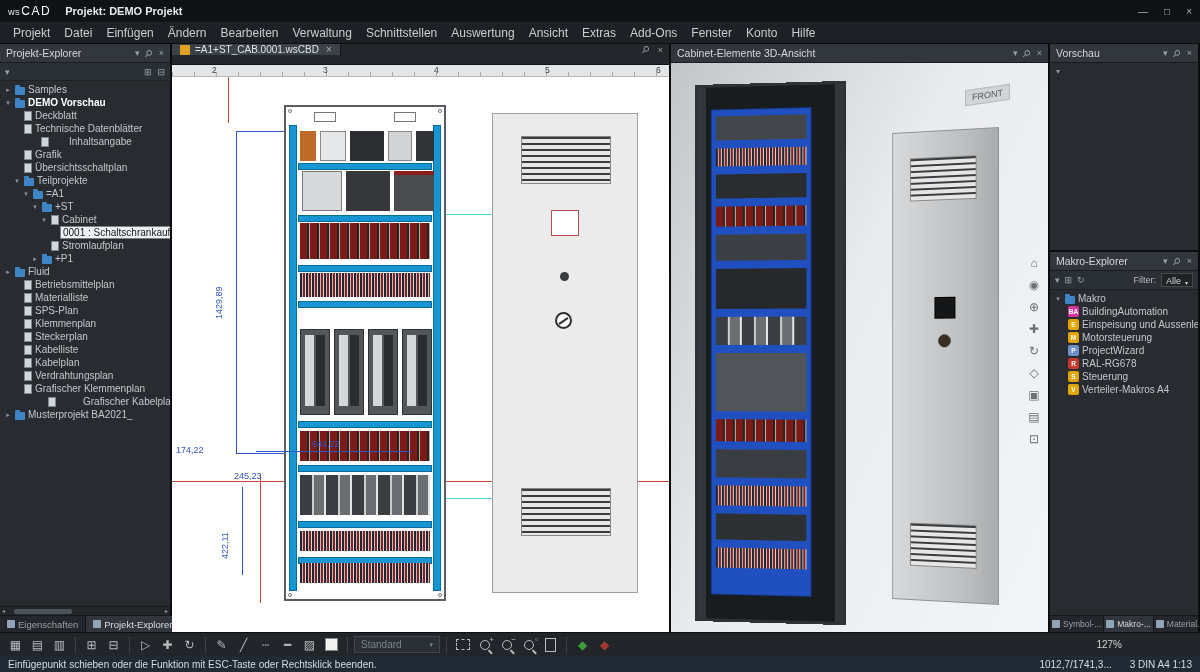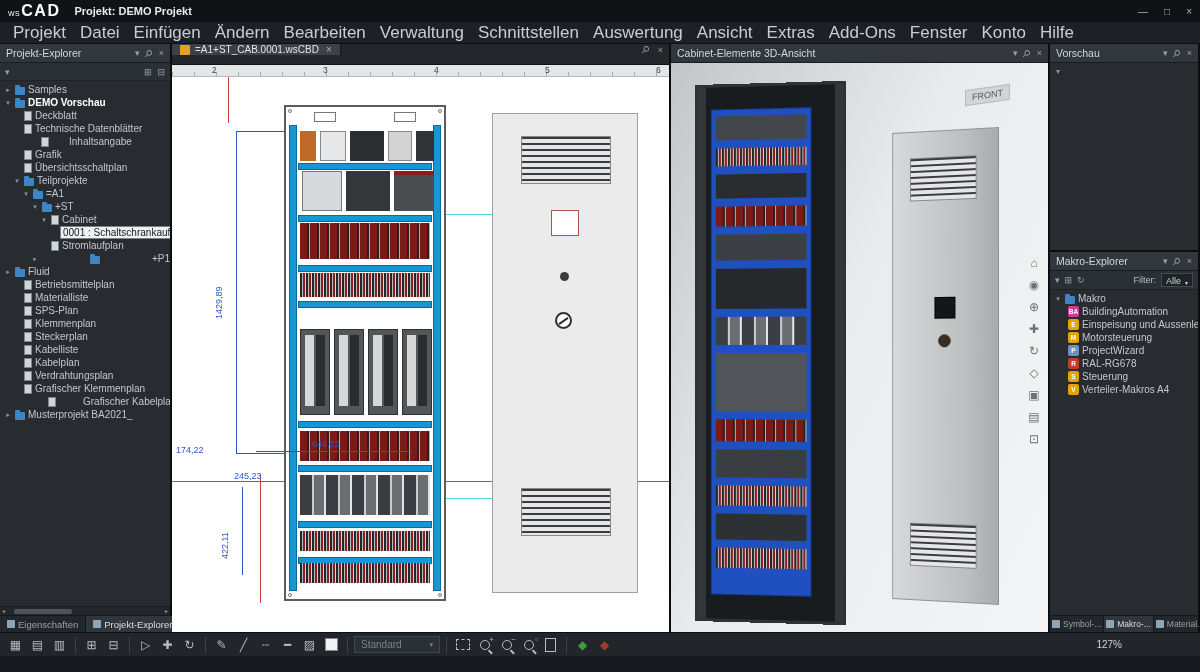--- a/index.html
+++ b/index.html
@@ -4,28 +4,28 @@
 <style>
 *{margin:0;padding:0;box-sizing:border-box}
 html,body{width:1200px;height:672px;overflow:hidden}
 body{font-family:"Liberation Sans",sans-serif;background:#101215;color:#c9cdd1}
 .app{position:relative;width:1200px;height:672px;background:#15181c;font-size:11px}
 
 
 .titlebar{height:22px;background:#101316;display:flex;align-items:center;padding:0 8px;gap:8px}
 .logo{display:flex;align-items:baseline;gap:1px;color:#fff}
 .logo-ws{font-size:7px;letter-spacing:.5px}
-.logo-cad{font-size:16px;font-weight:bold;letter-spacing:1.5px}
+.logo-cad{font-size:12px;font-weight:normal;letter-spacing:1.5px}
 .tb-title{font-size:11px;font-weight:bold;color:#e8eaec;margin-left:6px}
 .win-controls{margin-left:auto;display:flex;gap:16px;color:#aeb2b6;font-size:10px}
 .win-controls span{cursor:default}
 
 
 .menubar{height:22px;background:#1d2125;display:flex;align-items:center;padding:0 6px;border-bottom:1px solid #0c0e10}
-.menu-item{padding:3px 7px;color:#c9cdd1;font-size:17px}
+.menu-item{padding:3px 7px;color:#c9cdd1;font-size:12px}
 
 
 .workspace{display:flex;gap:2px;height:588px;background:#0b0d0f}
 .panel-header{height:19px;background:#32373d;display:flex;align-items:center;padding:0 6px;font-size:10.5px;color:#d4d7da;border-bottom:1px solid #1a1d20;flex:none}
 .ph-icons{margin-left:auto;display:flex;gap:6px;color:#9aa0a5;font-size:9px;align-items:center}
 .pin{display:inline-block;transform:rotate(45deg);font-size:10px}
 
 
 .left-panel{width:170px;background:#282c31;display:flex;flex-direction:column}
 .subtoolbar{height:18px;background:#2b3036;display:flex;align-items:center;padding:0 5px;gap:8px;color:#9aa0a5;border-bottom:1px solid #1f2225;font-size:9px;flex:none}
@@ -252,21 +252,21 @@
           </div>
           <div class="tree-row selected" style="padding-left: 49px;">
             <span class="tree-arrow"></span>
             <span class="tree-label">0001 : Schaltschrankauf</span>
           </div>
           <div class="tree-row" style="padding-left: 40px;">
             <span class="tree-arrow"></span>
             <span class="tico doc"></span>
             <span class="tree-label">Stromlaufplan</span>
           </div>
-          <div class="tree-row" style="padding-left: 31px; justify-content: space-between;">
+          <div class="tree-row" style="padding-left: 31px;">
             <span class="tree-arrow">▸</span>
             <span class="tico folder"></span>
             <span class="tree-label">+P1</span>
           </div>
           <div class="tree-row" style="padding-left: 4px;">
             <span class="tree-arrow">▸</span>
             <span class="tico folder"></span>
             <span class="tree-label">Fluid</span>
           </div>
           <div class="tree-row" style="padding-left: 13px;">
@@ -621,14 +621,21 @@
         <div class="tb-icon">
           <span class="page-ic"></span>
         </div>
         <div class="tb-sep"></div>
         <div class="tb-icon" style="color: rgb(62, 155, 62);">◆</div>
         <div class="tb-icon" style="color: rgb(162, 58, 46);">◆</div>
       </div>
     <span class="zoom-label">127%</span>
   </div>
 
+  <div class="statusbar">
+    <span>Einfügepunkt schieben oder die Funktion mit ESC-Taste oder Rechtsklick beenden.</span>
+    <span class="sb-right">
+      <span>1012,7/1741,3...</span>
+      <span>3 DIN A4 1:13</span>
+    </span>
+  </div>
 
 </div>
 
 </body></html>

